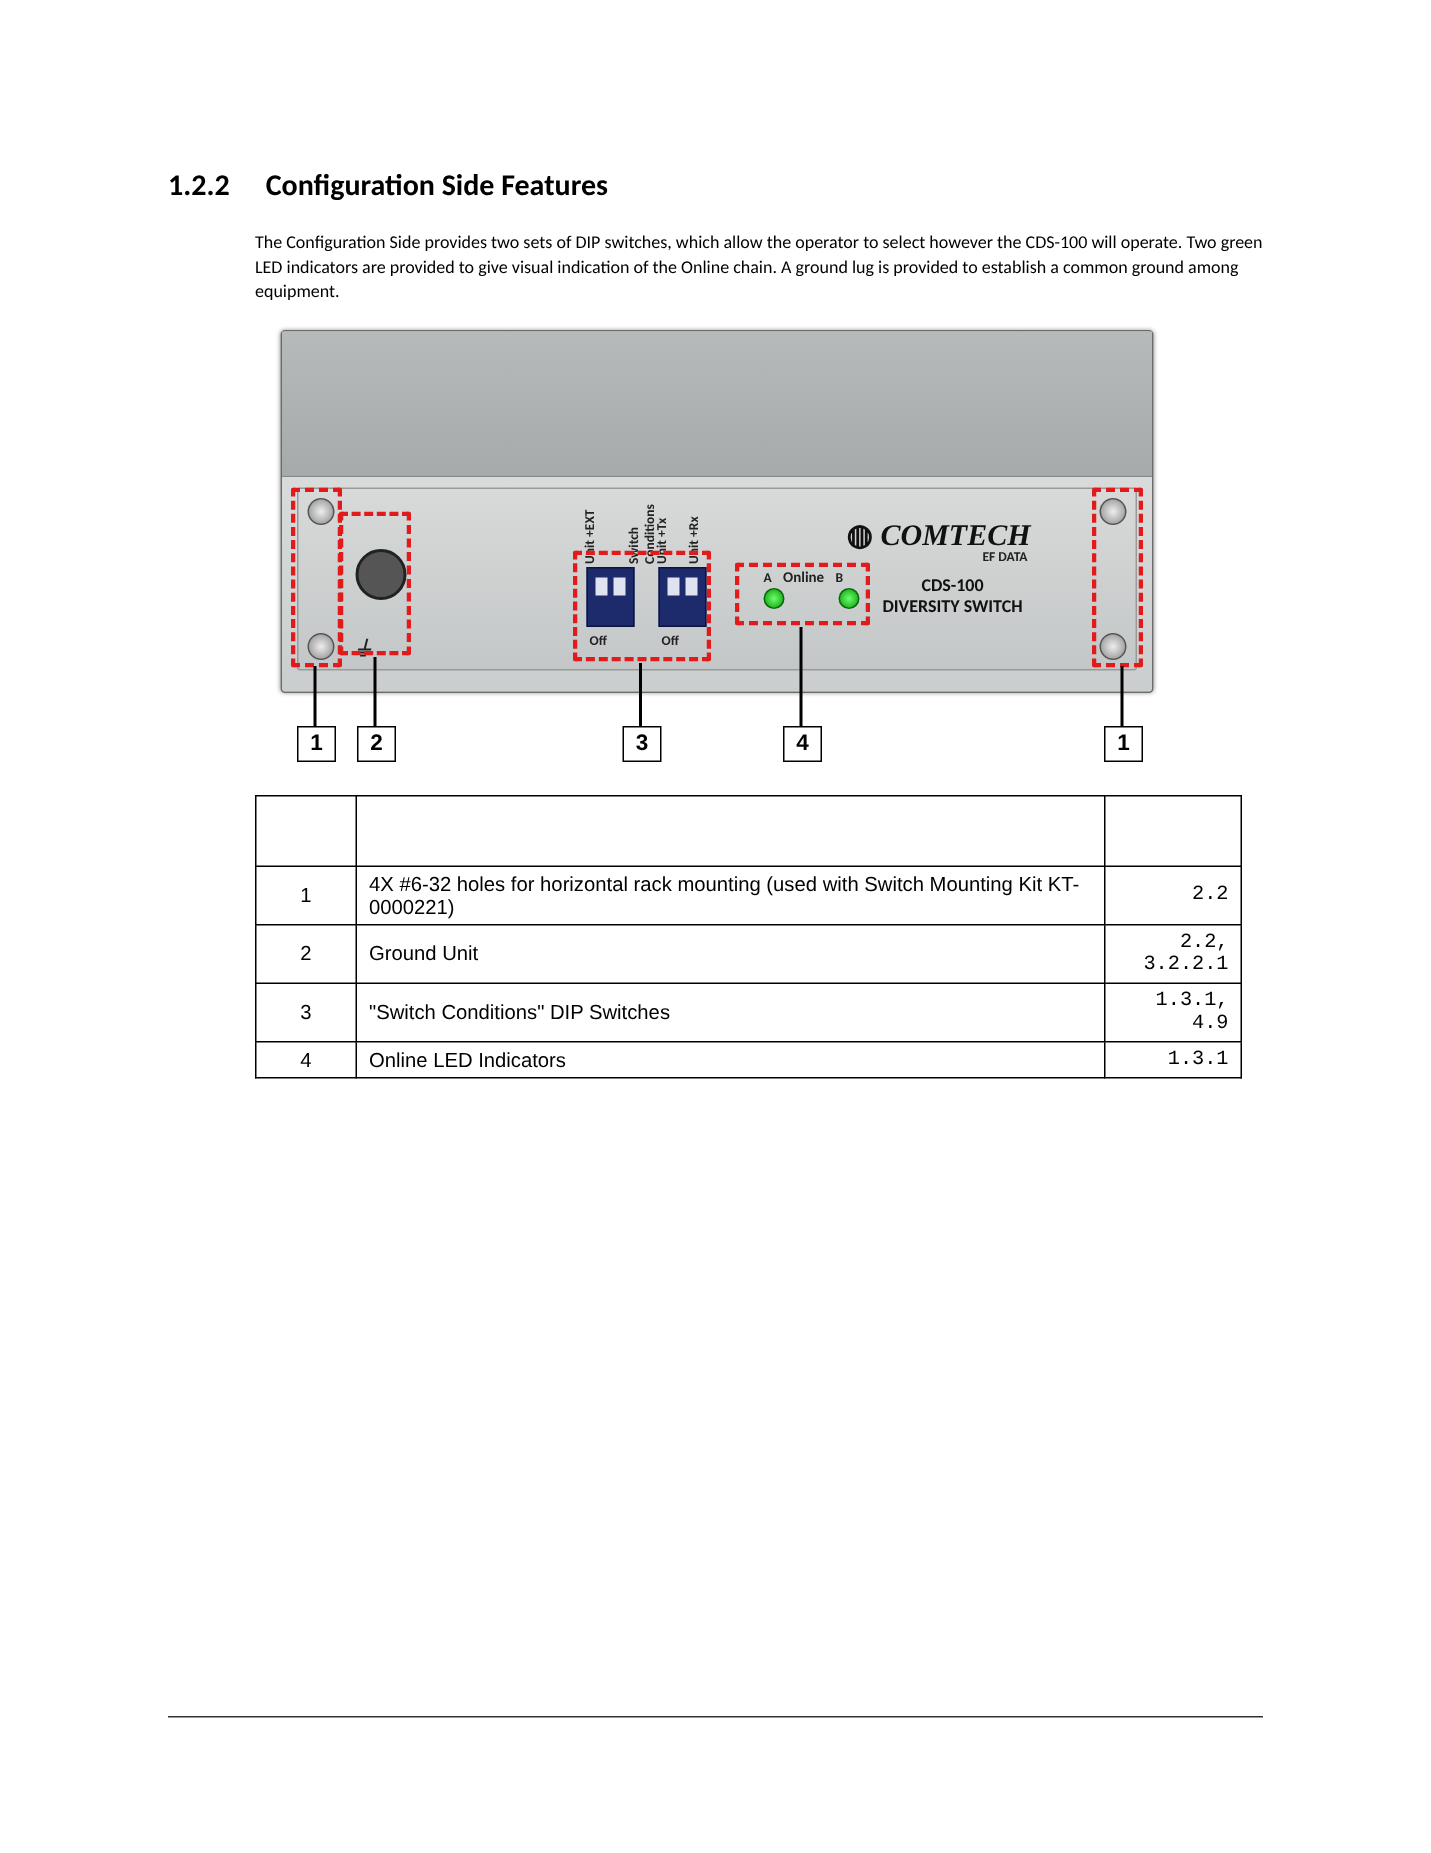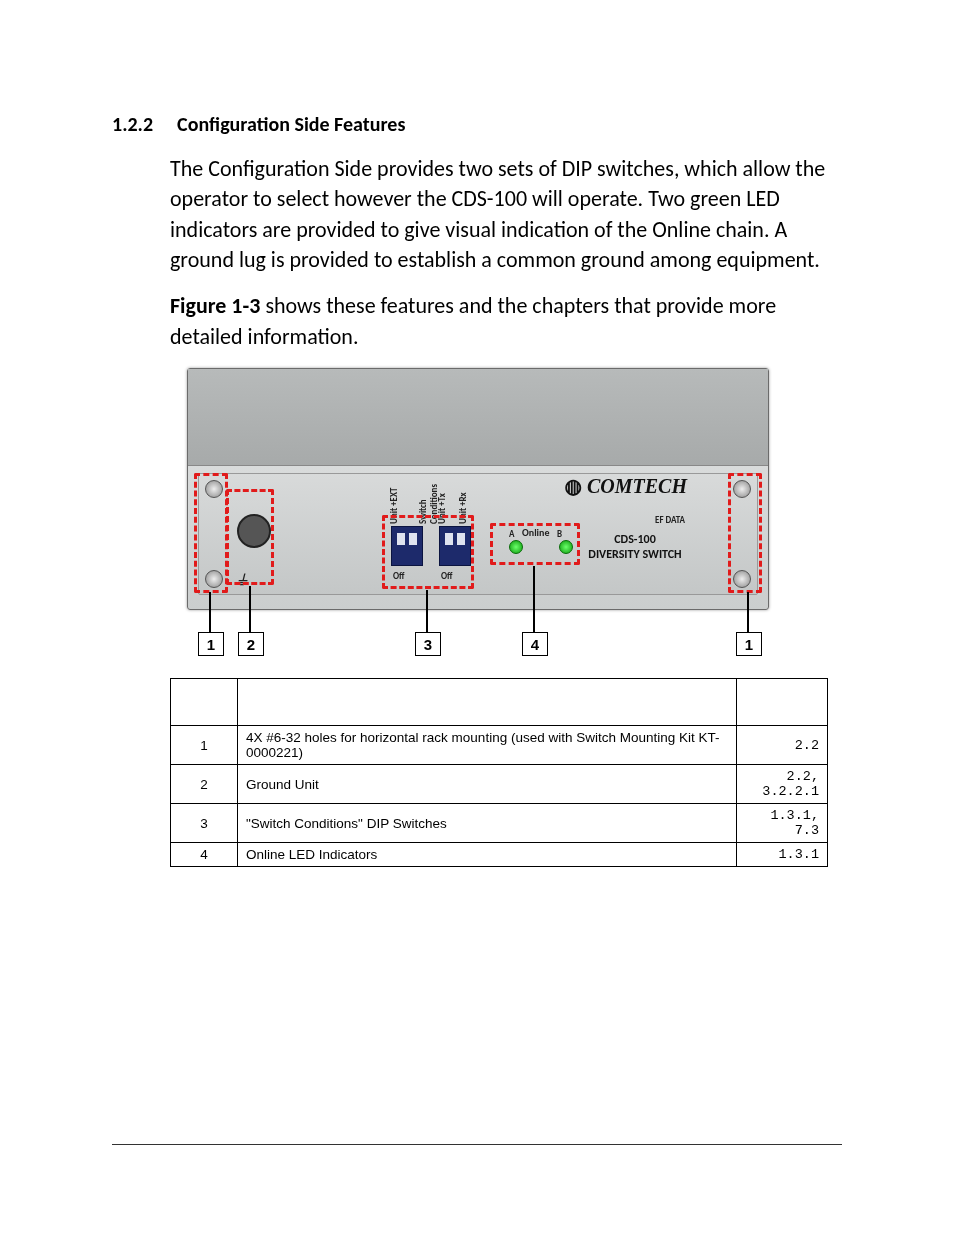--- a/index.html
+++ b/index.html
@@ -18,21 +18,21 @@
   }
   .section-heading {
     display: flex;
     gap: 24px;
     font-weight: 700;
     font-size: 20px;
     margin-bottom: 18px;
   }
   .body-block {
     margin-left: 58px;
-    font-size: 22px;
+    font-size: 12px;
     line-height: 1.38;
   }
   .para { margin-bottom: 16px; }
   .figref b { font-weight: 700; }
   .figure-wrap {
     margin: 6px auto 14px auto;
     width: 580px;
   }
   .device {
     position: relative;
@@ -167,23 +167,20 @@
 
 <div class="page">
 
   <div class="section-heading">
     <span>1.2.2</span>
     <span>Configuration Side Features</span>
   </div>
 
   <div class="body-block">
     <div class="para">The Configuration Side provides two sets of DIP switches, which allow the operator to select however the CDS-100 will operate. Two green LED indicators are provided to give visual indication of the Online chain. A ground lug is provided to establish a common ground among equipment.</div>
-    <div class="para figref">
-      <b>Figure 1-3</b><span> shows these features and the chapters that provide more detailed information.</span>
-    </div>
   </div>
 
   <div class="figure-wrap" style="position:relative; height:296px;">
     <div class="device">
       <div class="topstrip"></div>
 
       <div class="frontplate">
 
         <div class="screw" style="left:6px; top:6px;"></div>
         <div class="screw" style="left:6px; bottom:6px;"></div>
@@ -201,21 +198,21 @@
         <div class="vlabel" style="left:218px; top:4px; height:46px;">Switch Conditions</div>
         <div class="vlabel" style="left:237px; top:10px; height:40px;">Unit +Tx</div>
         <div class="vlabel" style="left:258px; top:10px; height:40px;">Unit +Rx</div>
 
         <div class="led" style="left:310px; top:66px;"></div>
         <div class="led" style="left:360px; top:66px;"></div>
         <div class="smlabel" style="left:310px; top:54px;">A</div>
         <div class="smlabel" style="left:358px; top:54px;">B</div>
         <div class="smlabel" style="left:323px; top:52px; font-size:10px;">Online</div>
 
-        <div class="logo" style="right:70px; top:0;">
+        <div class="logo" style="right:70px; top:18px;">
           <span style="font-style:normal;">◍ </span><span>COMTECH</span>
         </div>
         <div class="smlabel" style="right:72px; top:40px; font-size:9px;">EF DATA</div>
         <div class="sublogo" style="right:62px; top:58px; width:120px;">
           <div>CDS-100</div>
           <div>DIVERSITY SWITCH</div>
         </div>
       </div>
 
       <div class="dashed" style="left:6px; top:104px; width:34px; height:120px;"></div>
@@ -257,21 +254,21 @@
         <td class="ref">2.2</td>
       </tr>
       <tr>
         <td class="idx">2</td>
         <td>Ground Unit</td>
         <td class="ref">2.2, 3.2.2.1</td>
       </tr>
       <tr>
         <td class="idx">3</td>
         <td>"Switch Conditions" DIP Switches</td>
-        <td class="ref">1.3.1, 7.3</td>
+        <td class="ref">1.3.1, 4.9</td>
       </tr>
       <tr>
         <td class="idx">4</td>
         <td>Online LED Indicators</td>
         <td class="ref">1.3.1</td>
       </tr>
     </tbody>
   </table>
 
 

